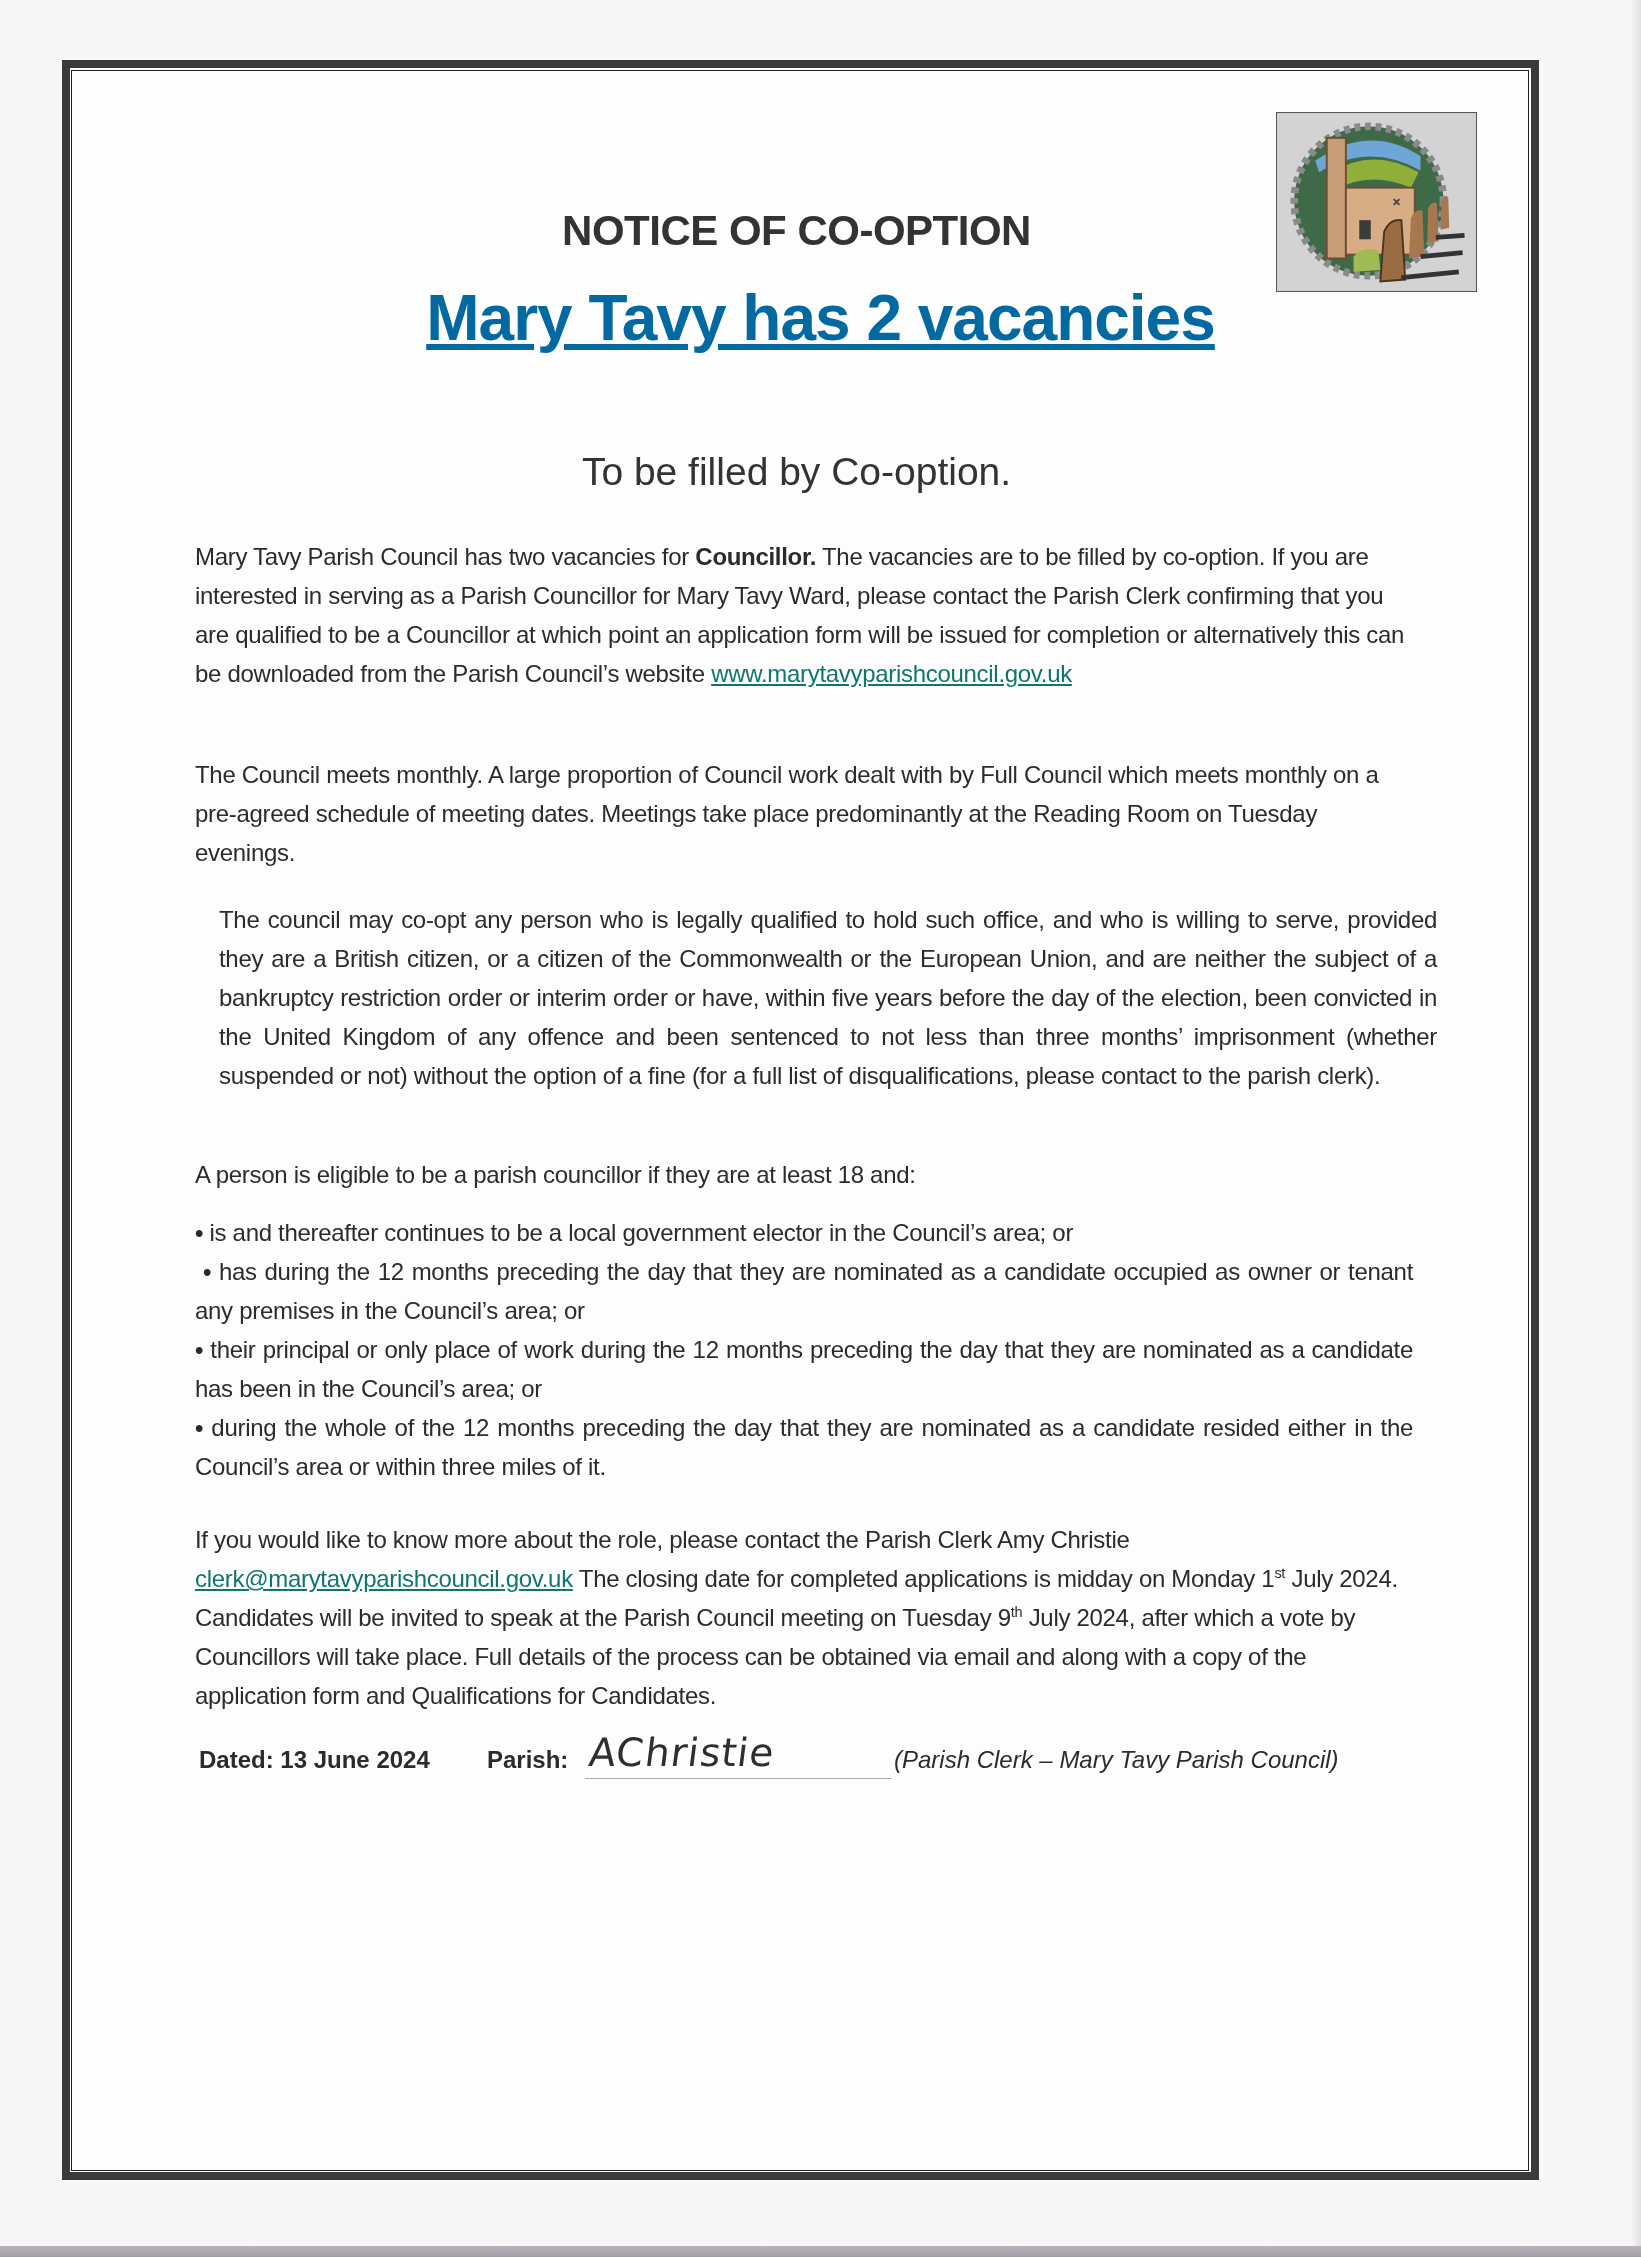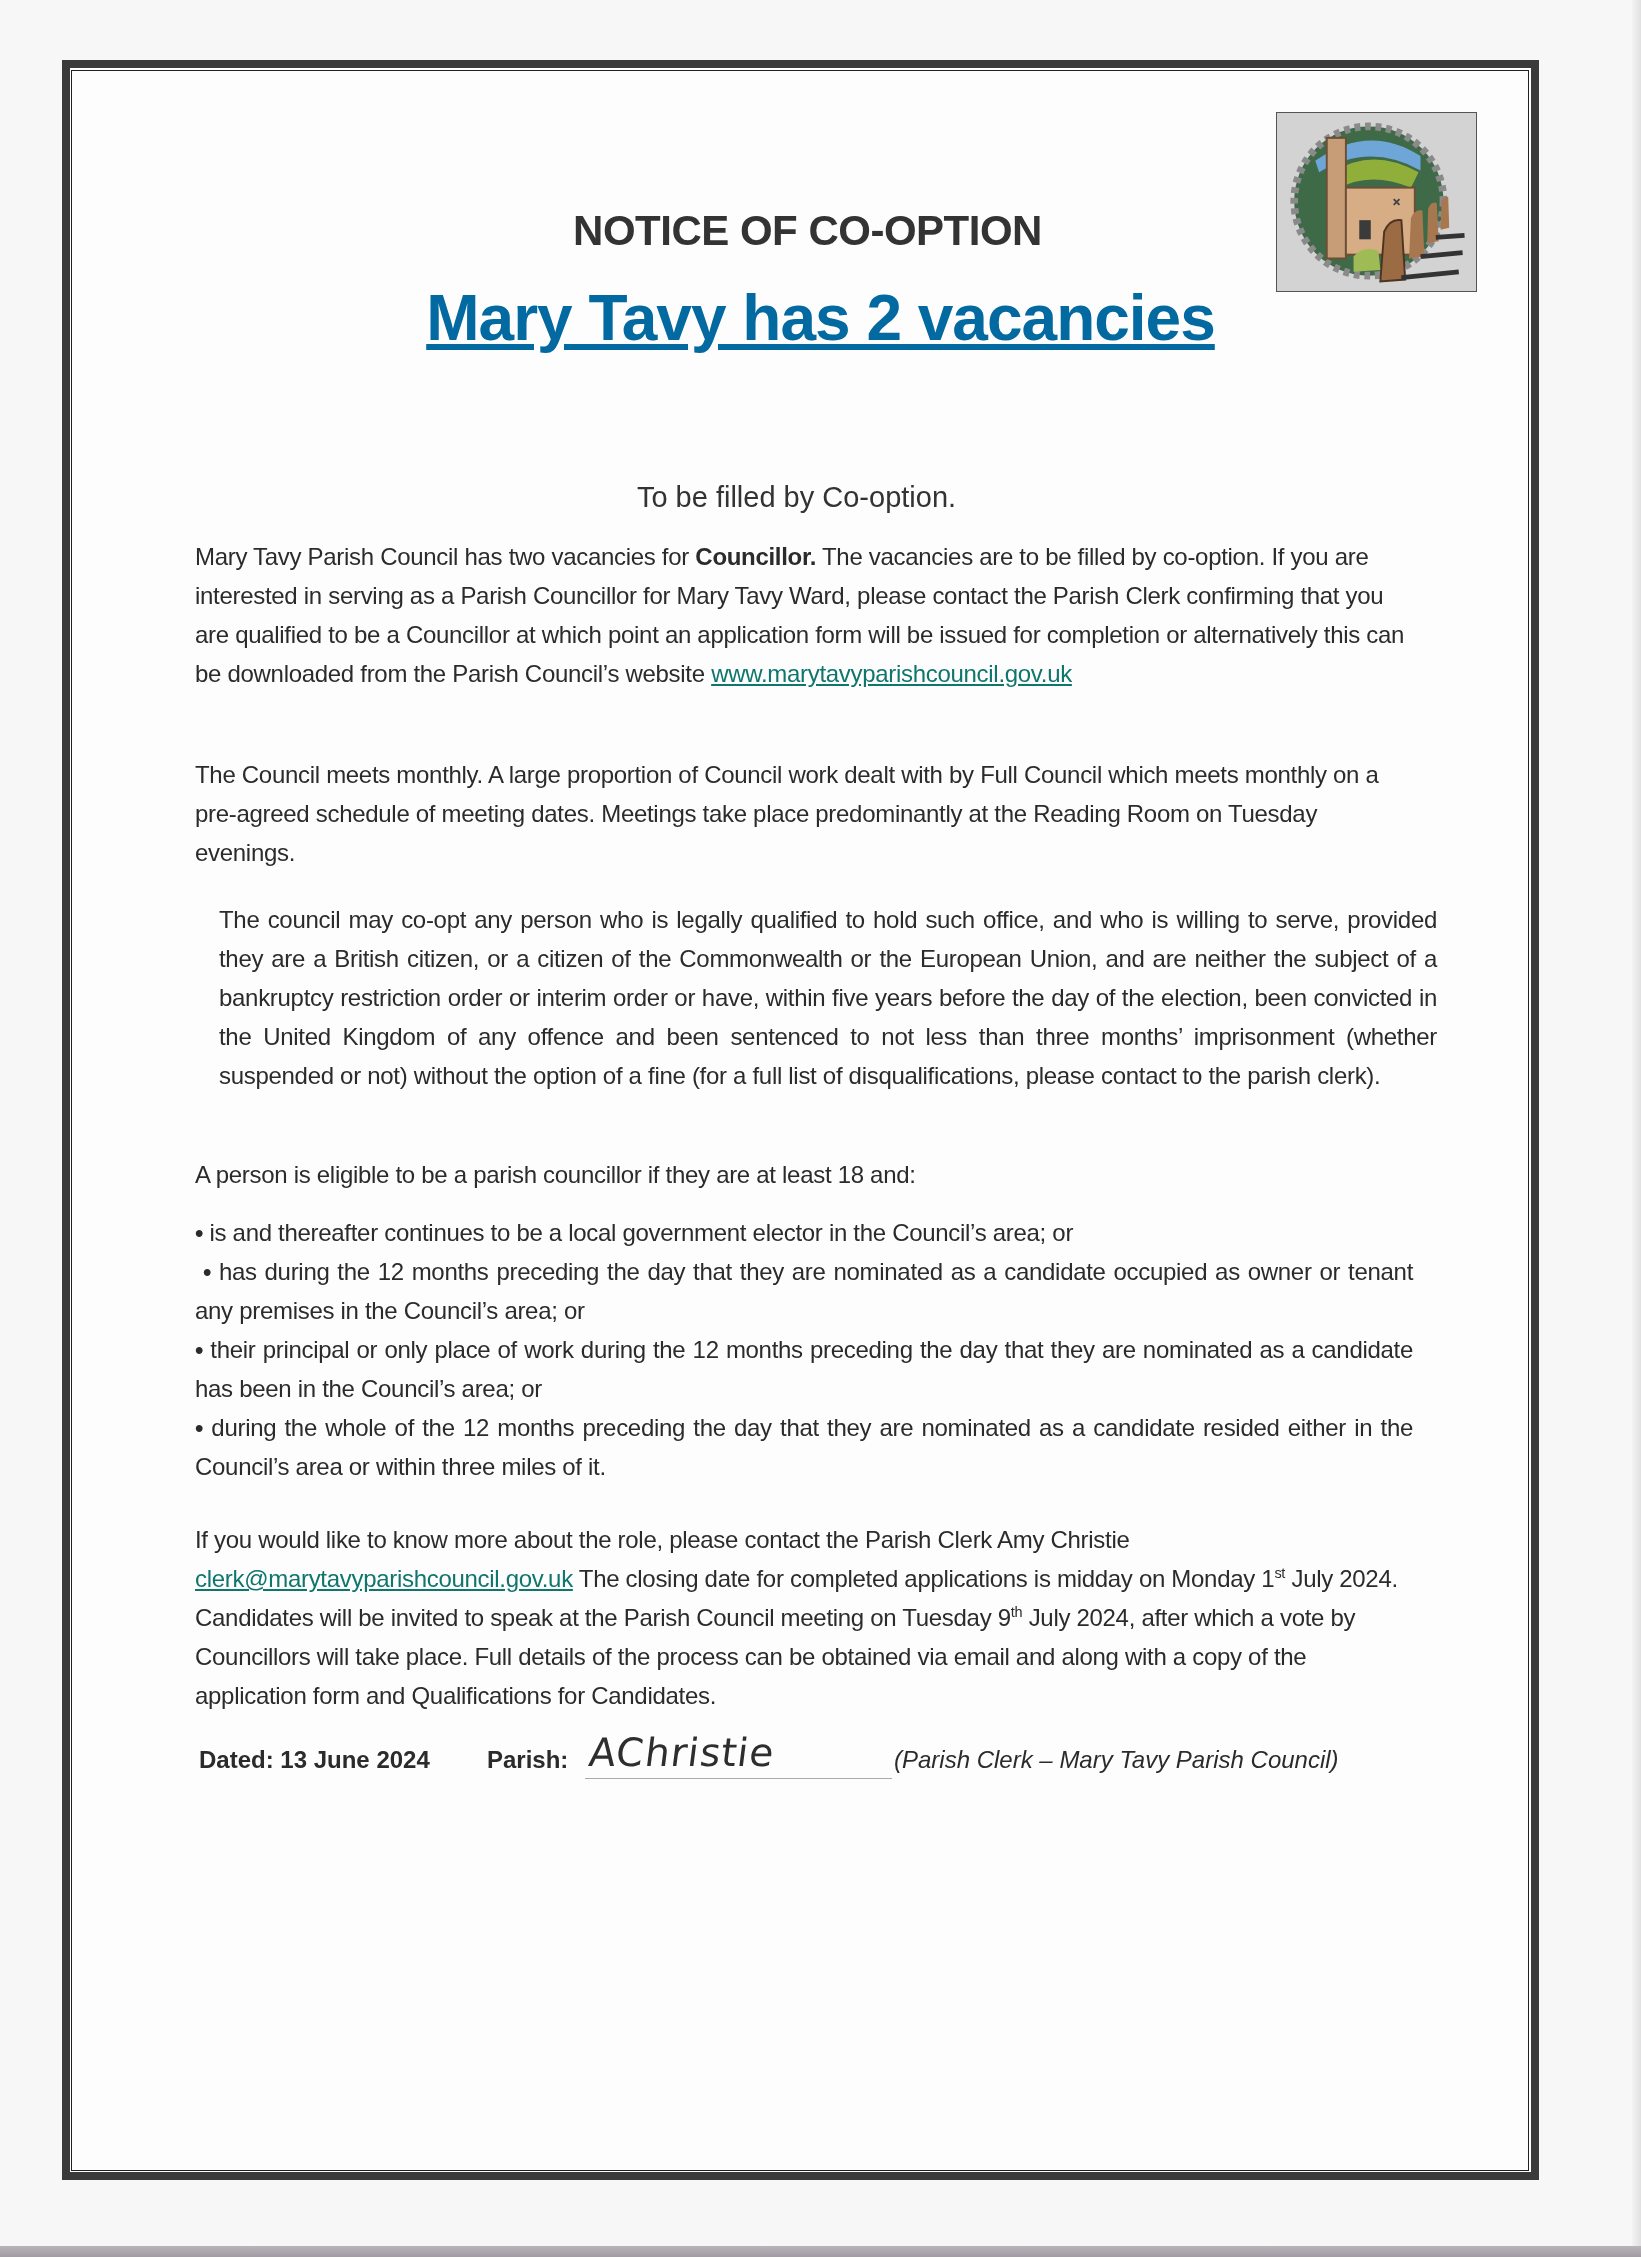--- a/index.html
+++ b/index.html
@@ -56,42 +56,40 @@
 
     .heading-1 {
       position: absolute;
       left: 0; width: 1593px;
       top: 207px;
       text-align: center;
       font-size: 42px;
       font-weight: bold;
       letter-spacing: -0.5px;
       color: #333;
-      margin-left: 11px;
     }
     .heading-2 {
       position: absolute;
       left: 386px; width: 869px;
       top: 274px;
       text-align: center;
       font-size: 64px;
       font-weight: bold;
       line-height: 89px;
       letter-spacing: -1px;
       color: #0369a1;
       text-decoration: underline;
     }
     .heading-3 {
       position: absolute;
       left: 0; width: 1593px;
       top: 450px;
       text-align: center;
-      font-size: 29px;
+      font-size: 39px;
       color: #333;
-      margin-top: 31px;
     }
 
     .body-text {
       position: absolute;
       left: 195px;
       width: 1218px;
       font-size: 24px;
       line-height: 39px;
       color: #2b2b2b;
       letter-spacing: -0.3px;

